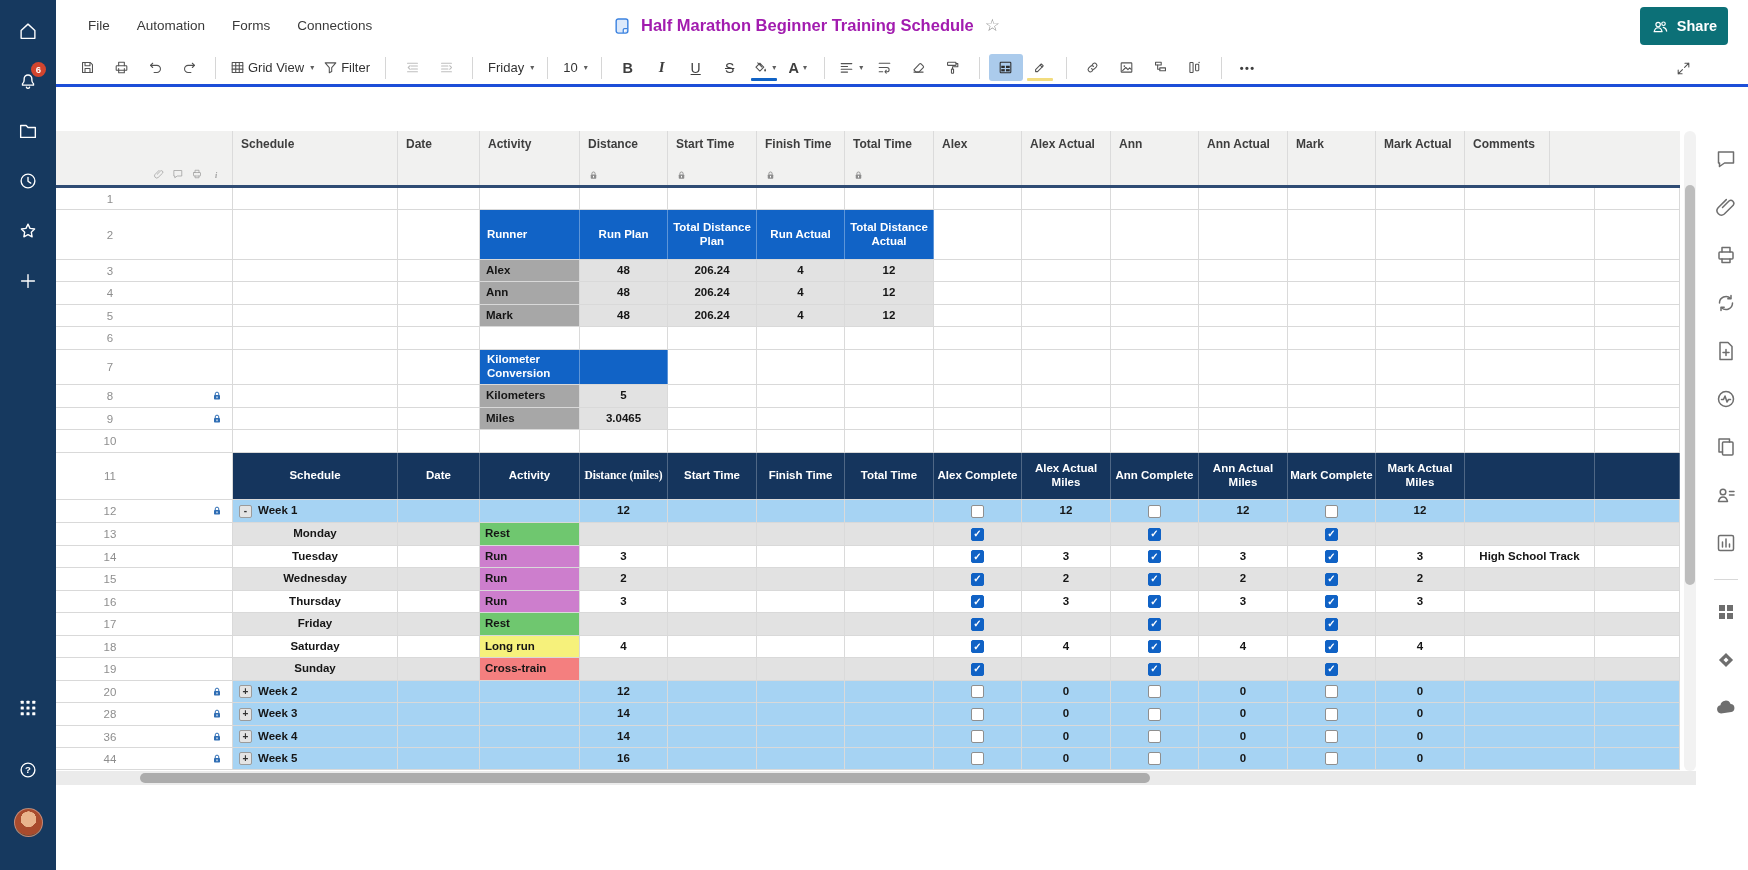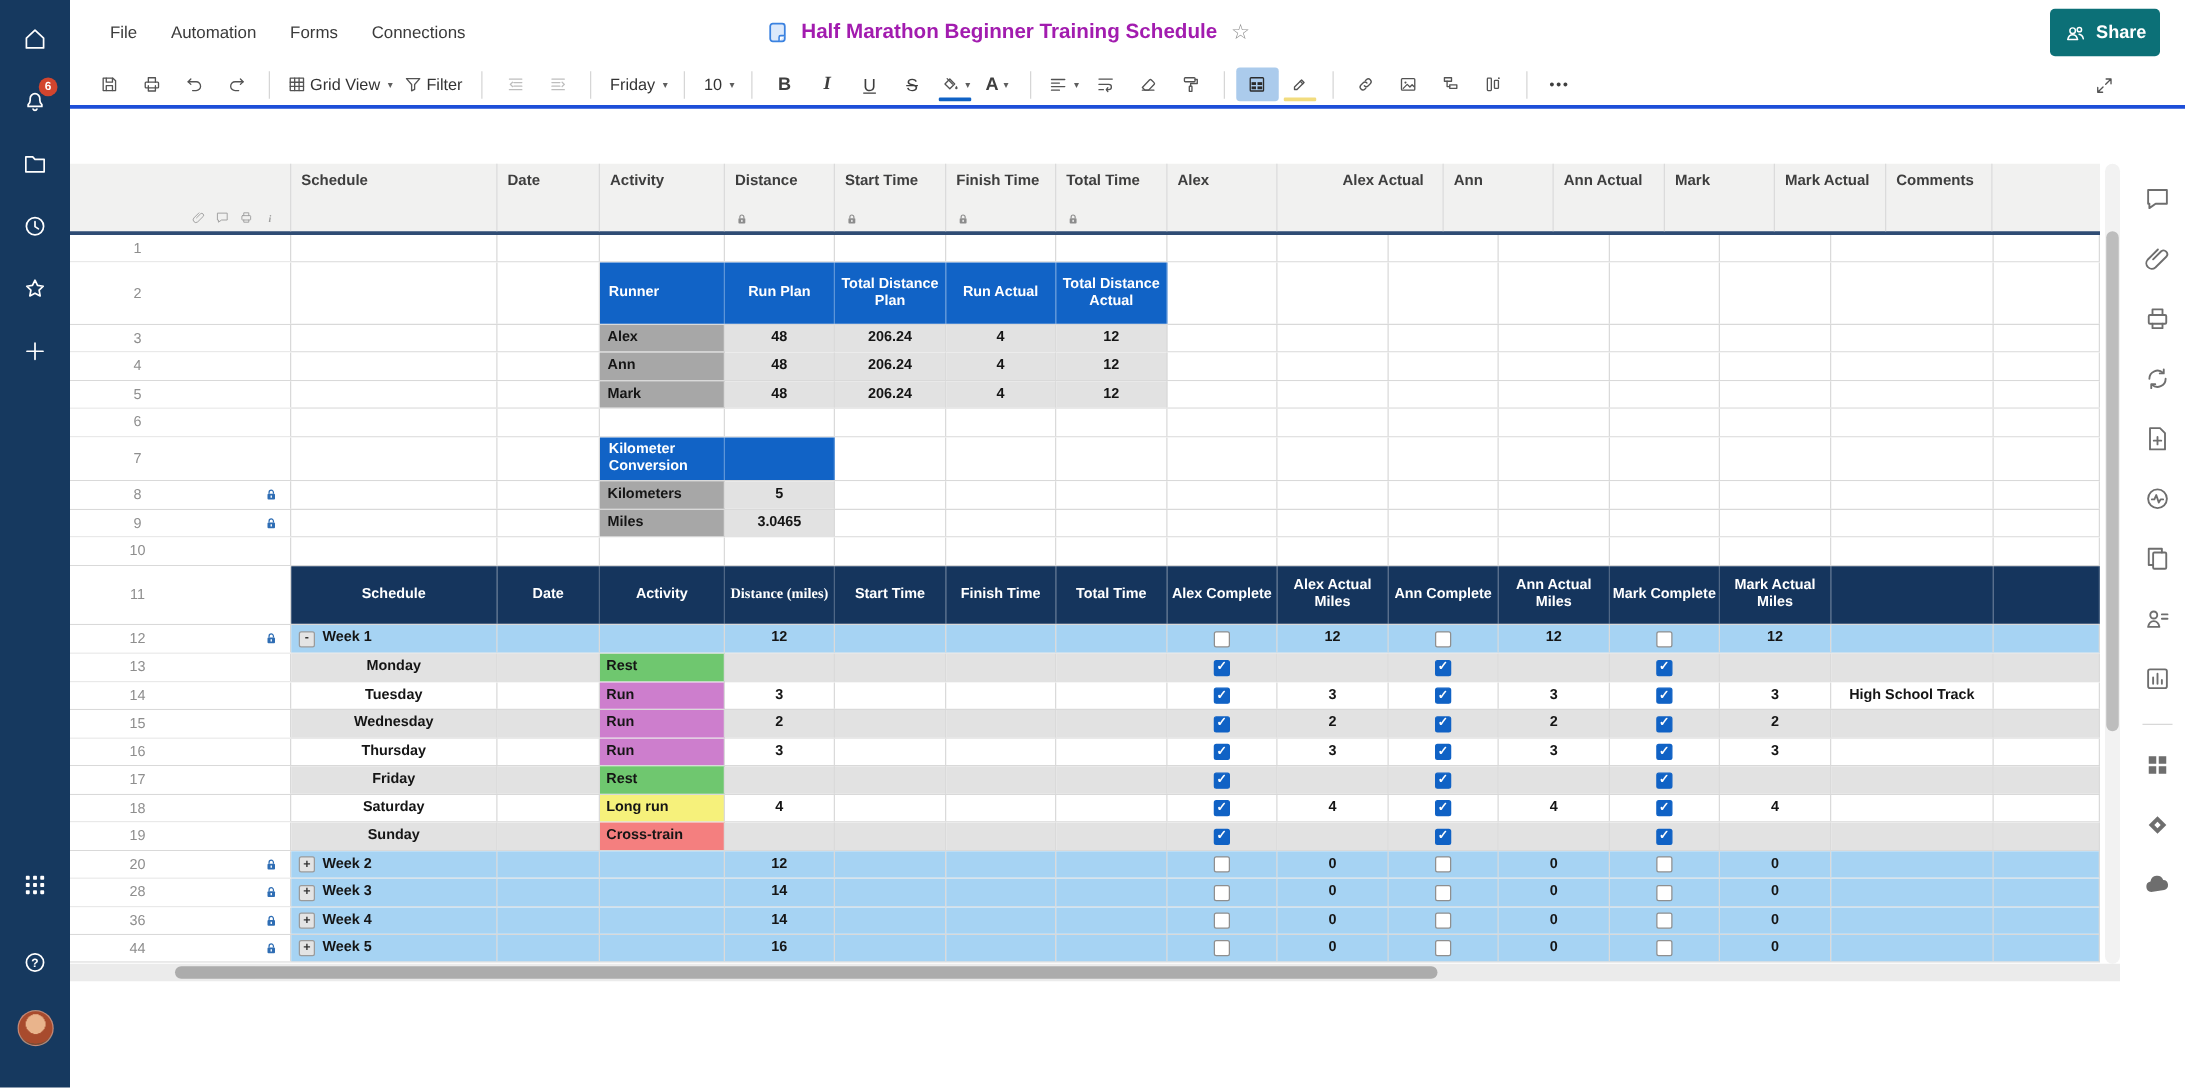--- a/index.html
+++ b/index.html
@@ -500,21 +500,21 @@
               <svg viewBox="0 0 24 24" xmlns="http://www.w3.org/2000/svg">
                 <rect x="6" y="10" width="12" height="9" rx="1.5" fill="currentColor"></rect>
                 <path d="M8.5 10V7.8a3.5 3.5 0 0 1 7 0V10" fill="none" stroke="currentColor" stroke-width="2"></path>
                 <rect x="10.9" y="12.8" width="2.2" height="3.6" fill="#fff"></rect>
               </svg>
             </span>
           </div>
           <div class="gh-cell" style="width: 88px;">
             <span>Alex</span>
           </div>
-          <div class="gh-cell" style="width: 89px; margin-left: 44px;">
+          <div class="gh-cell" style="width: 89px;">
             <span>Alex Actual</span>
           </div>
           <div class="gh-cell" style="width: 88px;">
             <span>Ann</span>
           </div>
           <div class="gh-cell" style="width: 89px;">
             <span>Ann Actual</span>
           </div>
           <div class="gh-cell" style="width: 88px;">
             <span>Mark</span>

